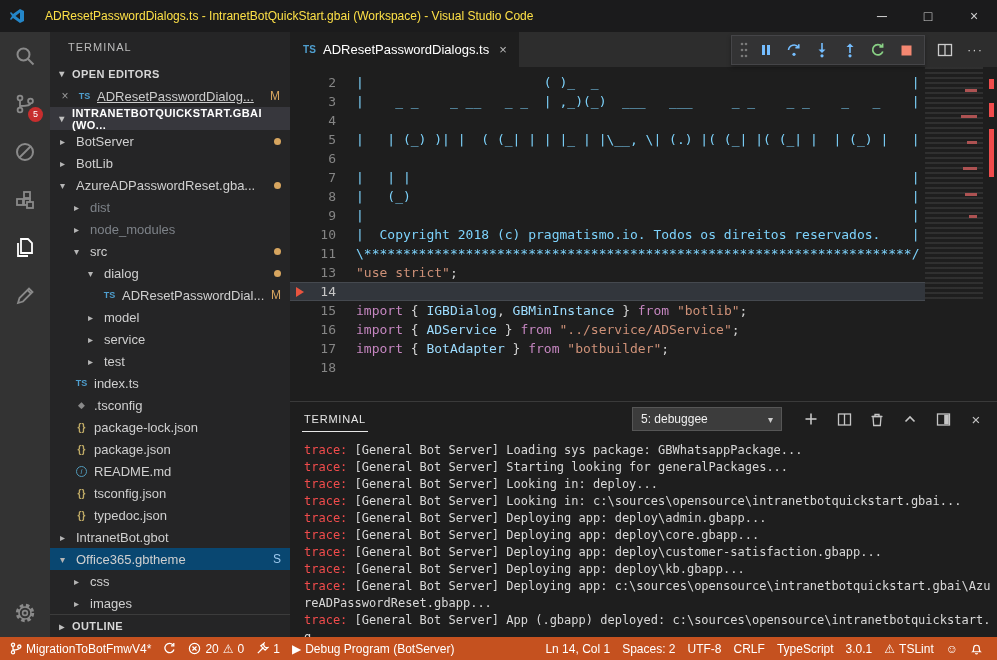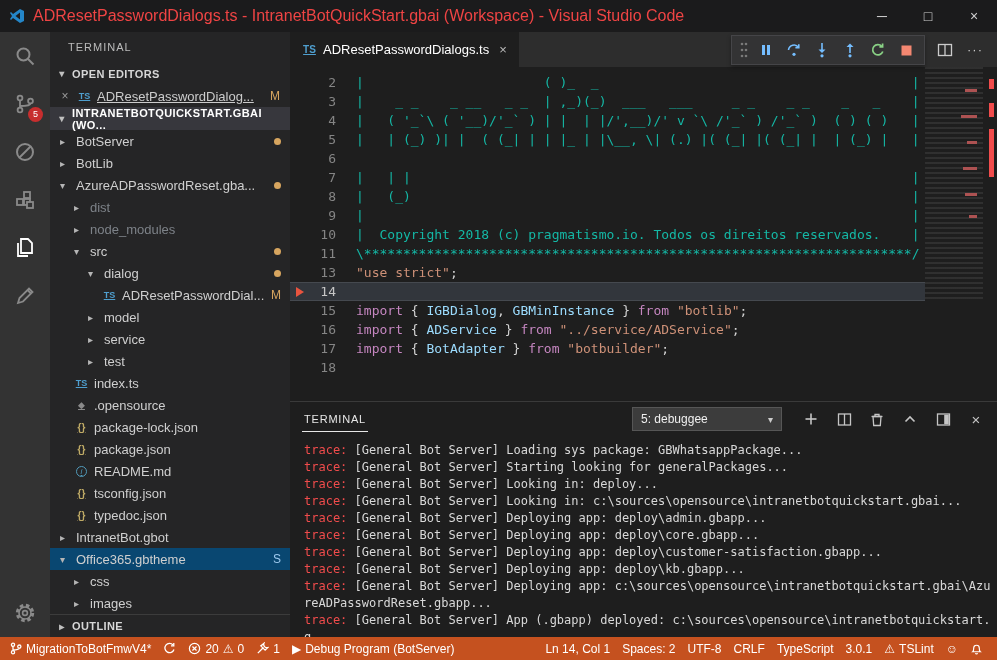--- a/index.html
+++ b/index.html
@@ -9,21 +9,21 @@
     background:#1e1e1e; color:#cccccc;
     font-family:"Liberation Sans", sans-serif; font-size:13px;
     -webkit-font-smoothing:antialiased;
   }
   svg { display:block; }
 
   
   #titlebar { position:absolute; top:0; left:0; right:0; height:32px;
     background:#1b1b1c; display:flex; align-items:center; }
   #titlebar .logo { margin:0 8px 0 9px; }
-  .wtitle { font-size:16px; color:#ef4444; white-space:nowrap; }
+  .wtitle { font-size:12px; color:#fde047; white-space:nowrap;margin-left:12px; }
   .wctrls { margin-left:auto; display:flex; height:32px; }
   .wbtn { width:46px; height:32px; display:flex; align-items:center; justify-content:center;
     color:#d0d0d0; font-size:14px; cursor:default; }
 
   
   #main { position:absolute; top:32px; left:0; right:0; bottom:23px; display:flex; }
 
   
   #activitybar { width:50px; background:#333333; display:flex; flex-direction:column; align-items:center; }
   .ab-item { width:50px; height:48px; display:flex; align-items:center; justify-content:center;
@@ -43,21 +43,21 @@
   .oe-row { height:22px; display:flex; align-items:center; gap:5px; padding:0 10px 0 8px; cursor:pointer; }
   .oe-close { color:#9a9a9a; font-size:12px; width:14px; text-align:center; }
   .oe-row .tlabel { white-space:nowrap; overflow:hidden;text-decoration:underline; }
   #file-tree { flex:0 0 auto; }
   .trow { height:22px; display:flex; align-items:center; gap:5px; padding-right:9px; cursor:pointer;
     white-space:nowrap; color:#cfcfcf; }
   .trow.sel { background:#094771; }
   .trow.dim .tlabel { color:#7d8288; }
   .chev { width:11px; font-size:10px; color:#b5b5b5; flex:0 0 auto; }
   .tlabel { overflow:hidden; text-overflow:ellipsis; }
-  .fic { width:15px; flex:0 0 auto; text-align:center; font-size:11px; color:#aaaaaa;text-decoration:underline; }
+  .fic { width:15px; flex:0 0 auto; text-align:center; font-size:11px; color:#aaaaaa; }
   .fic-ts { color:#4f9fcf; font-weight:bold; font-size:9px; }
   .fic-json { color:#c0ab66; font-size:10px; font-weight:bold; }
   .fic-gitignore { color:#8a8a8a; font-size:9px; }
   .fic-info { color:#519aba; border:1px solid #519aba; border-radius:50%;
     width:11px; height:11px; line-height:10px; font-size:8px; font-style:italic; margin:0 2px; }
   .gitdot { width:7px; height:7px; border-radius:50%; background:#d7a55f; margin-left:auto; flex:0 0 auto; }
   .tbadge { margin-left:auto; color:#d7a55f; font-size:12px; }
   .trow.sel .tbadge { color:#9ec9ee; }
   .oe-badge { margin-left:auto; color:#d7a55f; font-size:12px; }
   .outline-head { margin-top:auto; border-top:1px solid #3c3c3c; }
@@ -81,21 +81,21 @@
   #editor { flex:1; position:relative; background:#1e1e1e; overflow:hidden;
     font-family:"DejaVu Sans Mono", monospace; font-size:13px; }
   #editor-lines { position:absolute; top:6px; left:0; right:72px; }
   .edrow { height:19px; line-height:19px; display:flex; white-space:pre; position:relative; }
   .edrow.active { background:#32363c; box-shadow:inset 0 1px 0 #45494f, inset 0 -1px 0 #45494f; }
   .lnum { width:46px; text-align:right; color:#858585; flex:0 0 auto; }
   .edrow.active .lnum { color:#c6c6c6; }
   .lcode { margin-left:20px; overflow:hidden; }
   .dbgmark { position:absolute; left:6px; top:5px; width:0; height:0;
     border-left:8px solid #e8543f; border-top:5px solid transparent; border-bottom:5px solid transparent; }
-  .tok.cmt { color:#14b8a6; }
+  .tok.cmt { color:#7dd3fc; }
   .tok.str { color:#ce9178; }
   .tok.kw  { color:#c586c0; }
   .tok.id  { color:#9cdcfe; }
   .tok.pun { color:#d4d4d4; }
 
   #minimap { position:absolute; top:0; right:14px; width:58px; height:235px; opacity:0.85;
     background:repeating-linear-gradient(to bottom, rgba(160,160,160,0.16) 0 2px, transparent 2px 5px);
   }
   .mm-mark { position:absolute; background:#c75c5c; }
   #ruler { position:absolute; top:0; right:0; width:14px; bottom:0; }
@@ -262,21 +262,21 @@
         <div class="trow" style="padding-left: 38px;">
           <span class="chev">▸</span>
           <span class="tlabel">test</span>
         </div>
         <div class="trow" style="padding-left: 24px;">
           <span class="fic fic-ts">TS</span>
           <span class="tlabel">index.ts</span>
         </div>
         <div class="trow" style="padding-left: 24px;">
           <span class="fic fic-gitignore">◆</span>
-          <span class="tlabel">.opensource</span>
+          <span class="tlabel">.tsconfig</span>
         </div>
         <div class="trow" style="padding-left: 24px;">
           <span class="fic fic-json">{}</span>
           <span class="tlabel">package-lock.json</span>
         </div>
         <div class="trow" style="padding-left: 24px;">
           <span class="fic fic-json">{}</span>
           <span class="tlabel">package.json</span>
         </div>
         <div class="trow" style="padding-left: 24px;">
@@ -380,21 +380,21 @@
         <svg width="13" height="13" viewBox="0 0 13 13" fill="#f48771">
             <rect x="1.5" y="1.5" width="10" height="10"></rect>
           </svg>
       </span>
     </div>
 
     <div id="editor">
       <div id="editor-lines">
           <div class="edrow"><span class="lnum">2</span><span class="lcode"><span class="tok cmt">|                       ( )_  _                                        |</span></span></div>
           <div class="edrow"><span class="lnum">3</span><span class="lcode"><span class="tok cmt">|    _ _    _ __   _ _  | ,_)(_)  ___   ___     _ _    _ _    _   _    |</span></span></div>
-          <div class="edrow"><span class="lnum">4</span><span class="lcode"><span class="tok cmt">|   ( '_`\ ( '__)/'_` ) | |  | |/',__)/' v `\ /'_` ) /'_` )  ( ) ( )   |</span></span></div>
+          <div class="edrow"><span class="lnum">4</span></div>
           <div class="edrow"><span class="lnum">5</span><span class="lcode"><span class="tok cmt">|   | (_) )| |  ( (_| | | |_ | |\__, \| (.) |( (_| |( (_| |  | (_) |   |</span></span></div>
           <div class="edrow"><span class="lnum">6</span></div>
           <div class="edrow"><span class="lnum">7</span><span class="lcode"><span class="tok cmt">|   | |                                                                |</span></span></div>
           <div class="edrow"><span class="lnum">8</span><span class="lcode"><span class="tok cmt">|   (_)                                                                |</span></span></div>
           <div class="edrow"><span class="lnum">9</span><span class="lcode"><span class="tok cmt">|                                                                      |</span></span></div>
           <div class="edrow"><span class="lnum">10</span><span class="lcode"><span class="tok cmt">|  Copyright 2018 (c) pragmatismo.io. Todos os direitos reservados.    |</span></span></div>
           <div class="edrow"><span class="lnum">11</span><span class="lcode"><span class="tok cmt">\**********************************************************************/</span></span></div>
           <div class="edrow"><span class="lnum">13</span><span class="lcode"><span class="tok str">"use strict"</span><span class="tok pun">;</span></span></div>
           <div class="edrow active"><span class="dbgmark"></span><span class="lnum">14</span><span class="lcode"></span></div>
           <div class="edrow"><span class="lnum">15</span><span class="lcode"><span class="tok kw">import</span><span class="tok pun"> { </span><span class="tok id">IGBDialog</span><span class="tok pun">, </span><span class="tok id">GBMinInstance</span><span class="tok pun"> } </span><span class="tok kw">from</span><span class="tok pun"> </span><span class="tok str">"botlib"</span><span class="tok pun">;</span></span></div>

